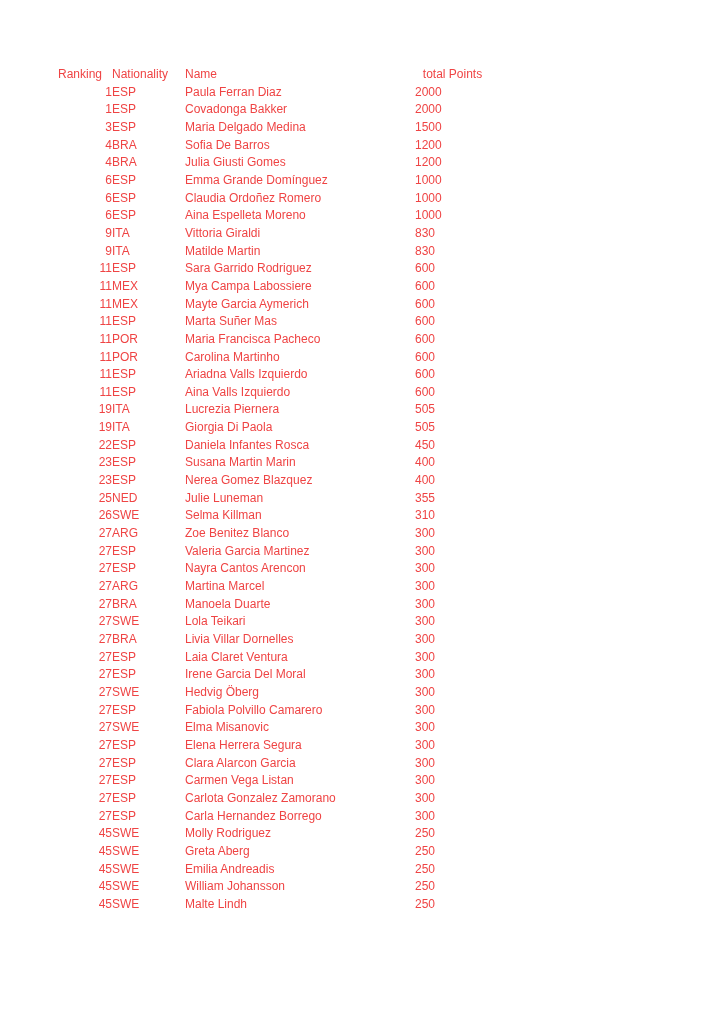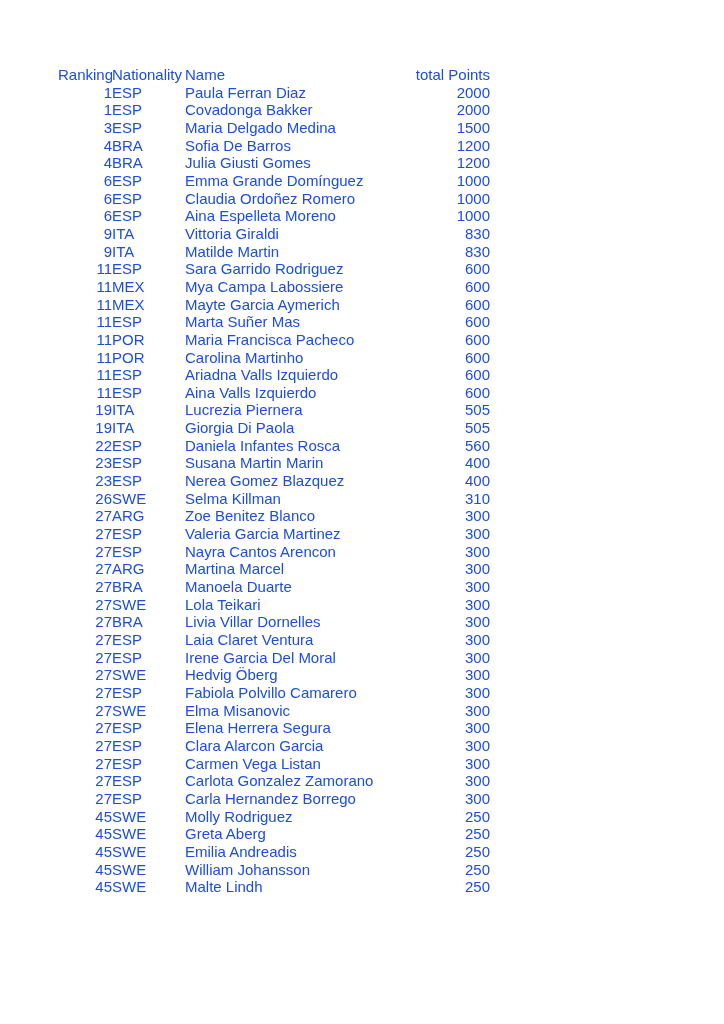--- a/index.html
+++ b/index.html
@@ -15,43 +15,43 @@
     overflow: hidden;
     font-family: "Liberation Sans", sans-serif;
   }
   table.ranking-table {
     position: absolute;
     left: 58px;
     top: 66px;
     border-collapse: collapse;
     table-layout: fixed;
     width: 432px;
-    font-size: 15px;
-    color: #1d4ed8;
+    font-size: 12px;
+    color: #ef4444;
   }
   table.ranking-table col.c-ranking { width: 54px; }
   table.ranking-table col.c-nat     { width: 73px; }
   table.ranking-table col.c-name    { width: 230px; }
   table.ranking-table col.c-points  { width: 75px; }
   table.ranking-table th,
   table.ranking-table td {
     padding: 0;
     height: 17.66px;
     line-height: 17.66px;
     font-weight: normal;
     white-space: nowrap;
     overflow: hidden;
     vertical-align: middle;
   }
   
   th.h-ranking { text-align: left; }
   td.d-ranking { text-align: right; padding-right: 4px; }
   th.h-nat, td.d-nat   { text-align: left; padding-left: 8px; }
   th.h-name, td.d-name { text-align: left; padding-left: 8px; }
-  th.h-points, td.d-points { text-align: right; }
+  th.h-points, td.d-points { }
 </style>
 </head>
 <body>
 
 <div class="page">
   <table class="ranking-table">
     <colgroup>
       <col class="c-ranking">
       <col class="c-nat">
       <col class="c-name">
@@ -204,37 +204,43 @@
       <td class="d-nat">ITA</td>
       <td class="d-name">Giorgia Di Paola</td>
       <td class="d-points">505</td>
     </tr>
 
 
     <tr>
       <td class="d-ranking">22</td>
       <td class="d-nat">ESP</td>
       <td class="d-name">Daniela Infantes Rosca</td>
-      <td class="d-points">560</td>
+      <td class="d-points">450</td>
     </tr>
 
     <tr>
       <td class="d-ranking">23</td>
       <td class="d-nat">ESP</td>
       <td class="d-name">Susana Martin Marin</td>
       <td class="d-points">400</td>
     </tr>
 
     <tr>
       <td class="d-ranking">23</td>
       <td class="d-nat">ESP</td>
       <td class="d-name">Nerea Gomez Blazquez</td>
       <td class="d-points">400</td>
     </tr>
 
+    <tr>
+      <td class="d-ranking">25</td>
+      <td class="d-nat">NED</td>
+      <td class="d-name">Julie Luneman</td>
+      <td class="d-points">355</td>
+    </tr>
 
     <tr>
       <td class="d-ranking">26</td>
       <td class="d-nat">SWE</td>
       <td class="d-name">Selma Killman</td>
       <td class="d-points">310</td>
     </tr>
 
     <tr>
       <td class="d-ranking">27</td>

